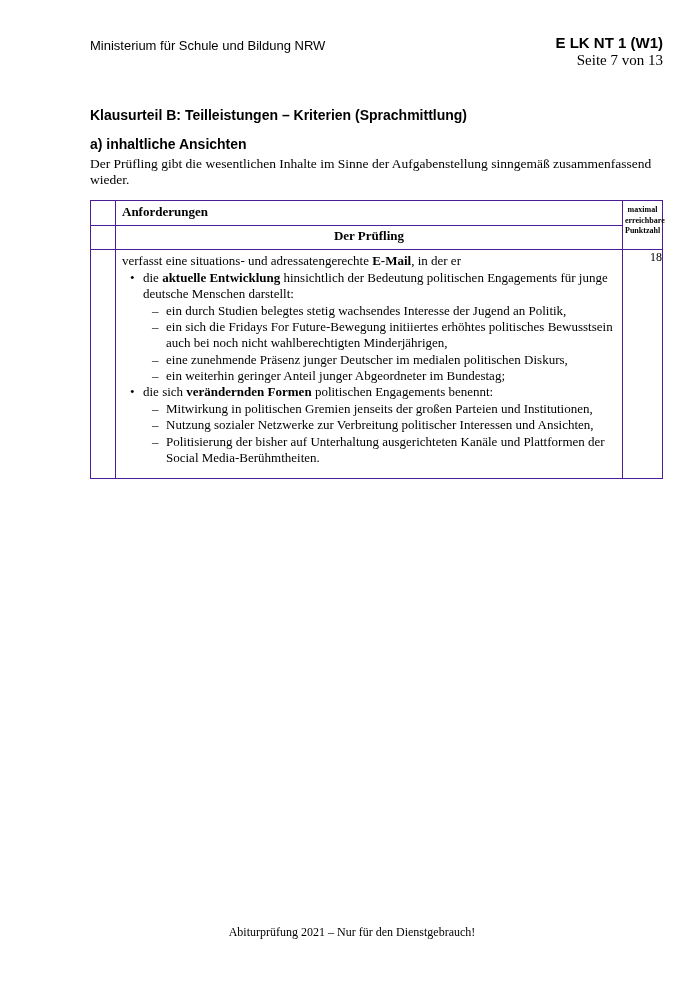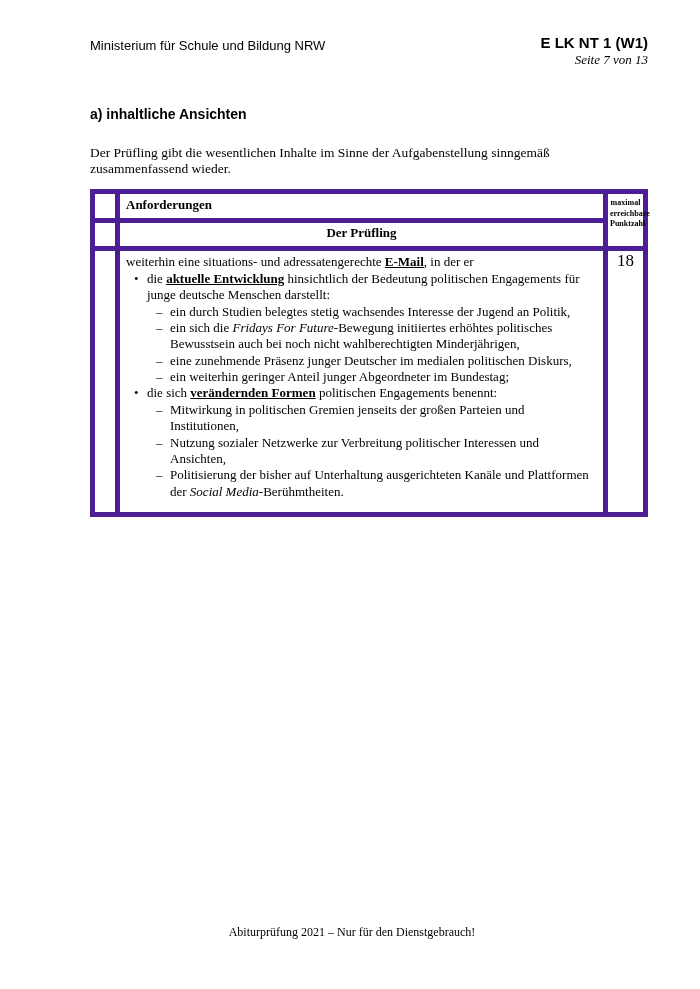--- a/index.html
+++ b/index.html
@@ -5,61 +5,61 @@
   * { box-sizing: border-box; margin: 0; padding: 0; }
   html, body { background: #ffffff; }
   body {
     width: 700px;
     height: 989px;
     position: relative;
     font-family: "Liberation Serif", serif;
     color: #000000;
     overflow: hidden;
   }
-  .page { padding: 34px 52px 0 90px; }
+  .page { padding: 34px 37px 0 90px; }
 
   
   .doc-header { display: flex; justify-content: space-between; align-items: flex-start; }
   .ministry { font-family: "Liberation Sans", sans-serif; font-size: 13px; padding-top: 4px; }
   .header-right { text-align: right; }
   .exam-code { font-family: "Liberation Sans", sans-serif; font-weight: bold; font-size: 15px; }
-  .page-info { font-size: 13px; margin-top: 1px; font-style: italic; }
+  .page-info { font-size: 15px; margin-top: 1px; }
 
   
   .headings { margin-top: 38px; }
   .heading {
     font-family: "Liberation Sans", sans-serif;
     font-weight: bold;
     font-size: 14px;
   }
   .heading + .heading { margin-top: 13px; }
-  .intro-par { margin-top: 23px; font-size: 13.5px; line-height: 1.2; }
+  .intro-par { margin-top: 4px; font-size: 13.5px; line-height: 1.2; }
 
   
   table.criteria { border-collapse: collapse; width: 100%; margin-top: 12px; table-layout: fixed; }
-  table.criteria td { border: 5px solid #4c1d95; vertical-align: top; }
+  table.criteria td { border: 1px solid #4c1d95; vertical-align: top; }
   .col-gutter { width: 25px; }
   .col-points { width: 40px; }
   .cell-req-header { font-weight: bold; font-size: 13px; padding: 3px 6px 5px 6px; }
   .cell-points-header {
     font-weight: bold; font-size: 8px; line-height: 1.3;
     text-align: center; padding: 4px 2px; vertical-align: top;
   }
   .cell-subheader { font-weight: bold; font-size: 13px; text-align: center; padding: 2px 6px 5px 6px; }
   .cell-content { font-size: 13px; line-height: 1.26; padding: 3px 7px 12px 6px; }
-  .cell-points-value { text-align: center; vertical-align: middle; font-size: 17px; }
+  .cell-points-value { text-align: right; vertical-align: middle; font-size: 12px; }
 
   .line { position: relative; }
   .li1 { padding-left: 21px; }
   .li2 { padding-left: 44px; }
   .marker { position: absolute; }
   .m1 { left: 8px; }
   .m2 { left: 30px; }
-  .b { font-weight: bold; text-decoration: underline; }
-  .i { font-style: italic; }
+  .b { font-weight: bold; }
+  .i { }
 
   
   .doc-footer {
     position: absolute; left: 4px; right: 0; bottom: 49px;
     text-align: center; font-size: 12px;
   }
 </style>
 </head>
 <body>
 
@@ -67,40 +67,41 @@
 
   <div class="doc-header">
     <div class="ministry">Ministerium für Schule und Bildung NRW</div>
     <div class="header-right">
       <div class="exam-code">E LK NT 1 (W1)</div>
       <div class="page-info">Seite 7 von 13</div>
     </div>
   </div>
 
   <div class="headings">
+    <div class="heading">Klausurteil B: Teilleistungen – Kriterien (Sprachmittlung)</div>
     <div class="heading">a) inhaltliche Ansichten</div>
   </div>
 
   <div class="intro-par">Der Prüfling gibt die wesentlichen Inhalte im Sinne der Aufgabenstellung sinngemäß zusammenfassend wieder.</div>
 
   <table class="criteria">
     <tbody>
         <tr>
       <td class="col-gutter"></td>
       <td class="cell-req-header">Anforderungen</td>
       <td class="col-points cell-points-header" rowspan="2">maximal erreichbare Punktzahl</td>
     </tr>
     <tr>
       <td class="col-gutter"></td>
       <td class="cell-subheader">Der Prüfling</td>
     </tr>
     <tr>
       <td class="col-gutter"></td>
       <td class="cell-content">
-            <div class="line intro"><span>weiterhin eine situations- und adressatengerechte </span><span class="b">E-Mail</span><span>, in der er</span></div>
+            <div class="line intro"><span>verfasst eine situations- und adressatengerechte </span><span class="b">E-Mail</span><span>, in der er</span></div>
             <div class="line li1"><span class="marker m1">•</span><span>die </span><span class="b">aktuelle Entwicklung</span><span> hinsichtlich der Bedeutung politischen Engagements für junge deutsche Menschen darstellt:</span></div>
             <div class="line li2"><span class="marker m2">–</span><span>ein durch Studien belegtes stetig wachsendes Interesse der Jugend an Politik,</span></div>
             <div class="line li2"><span class="marker m2">–</span><span>ein sich die </span><span class="i">Fridays For Future</span><span>-Bewegung initiiertes erhöhtes politisches Bewusstsein auch bei noch nicht wahlberechtigten Minderjährigen,</span></div>
             <div class="line li2"><span class="marker m2">–</span><span>eine zunehmende Präsenz junger Deutscher im medialen politischen Diskurs,</span></div>
             <div class="line li2"><span class="marker m2">–</span><span>ein weiterhin geringer Anteil junger Abgeordneter im Bundestag;</span></div>
             <div class="line li1"><span class="marker m1">•</span><span>die sich </span><span class="b">verändernden Formen</span><span> politischen Engagements benennt:</span></div>
             <div class="line li2"><span class="marker m2">–</span><span>Mitwirkung in politischen Gremien jenseits der großen Parteien und Institutionen,</span></div>
             <div class="line li2"><span class="marker m2">–</span><span>Nutzung sozialer Netzwerke zur Verbreitung politischer Interessen und Ansichten,</span></div>
             <div class="line li2"><span class="marker m2">–</span><span>Politisierung der bisher auf Unterhaltung ausgerichteten Kanäle und Plattformen der </span><span class="i">Social Media</span><span>-Berühmtheiten.</span></div>
           </td>

